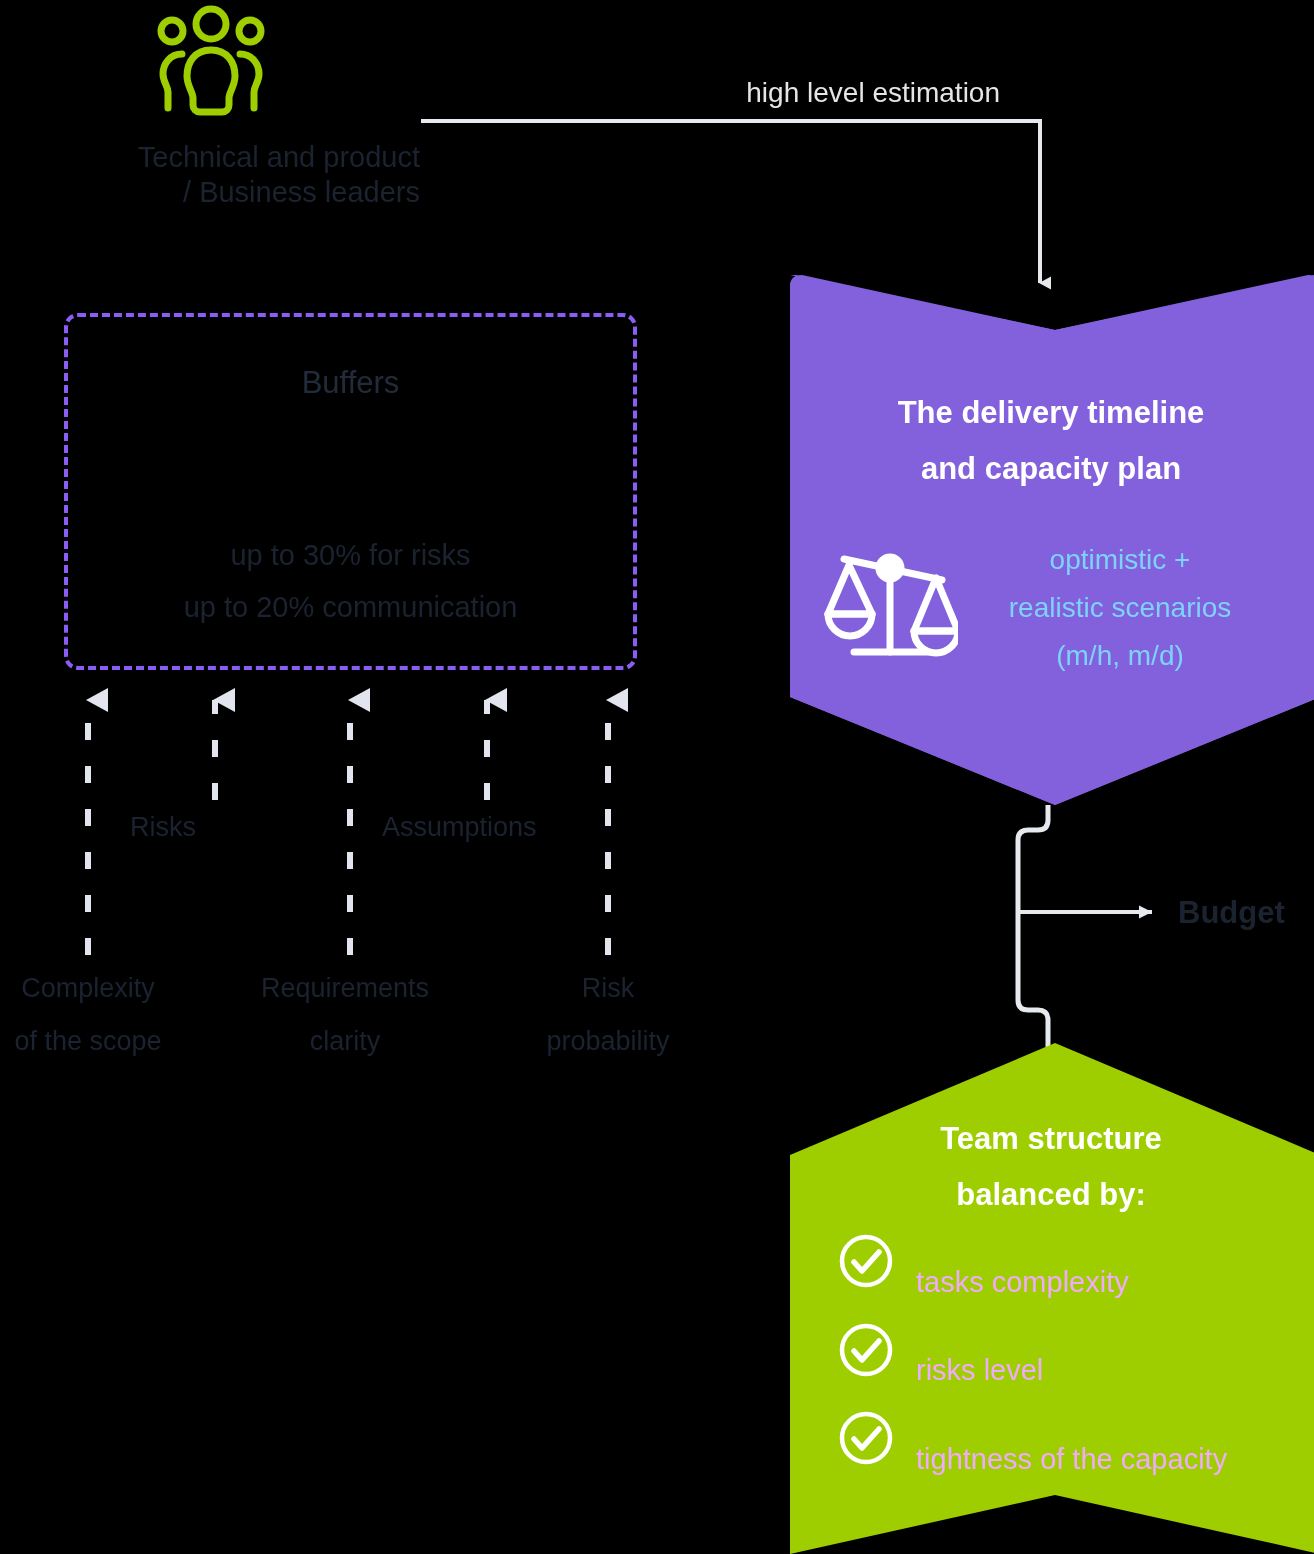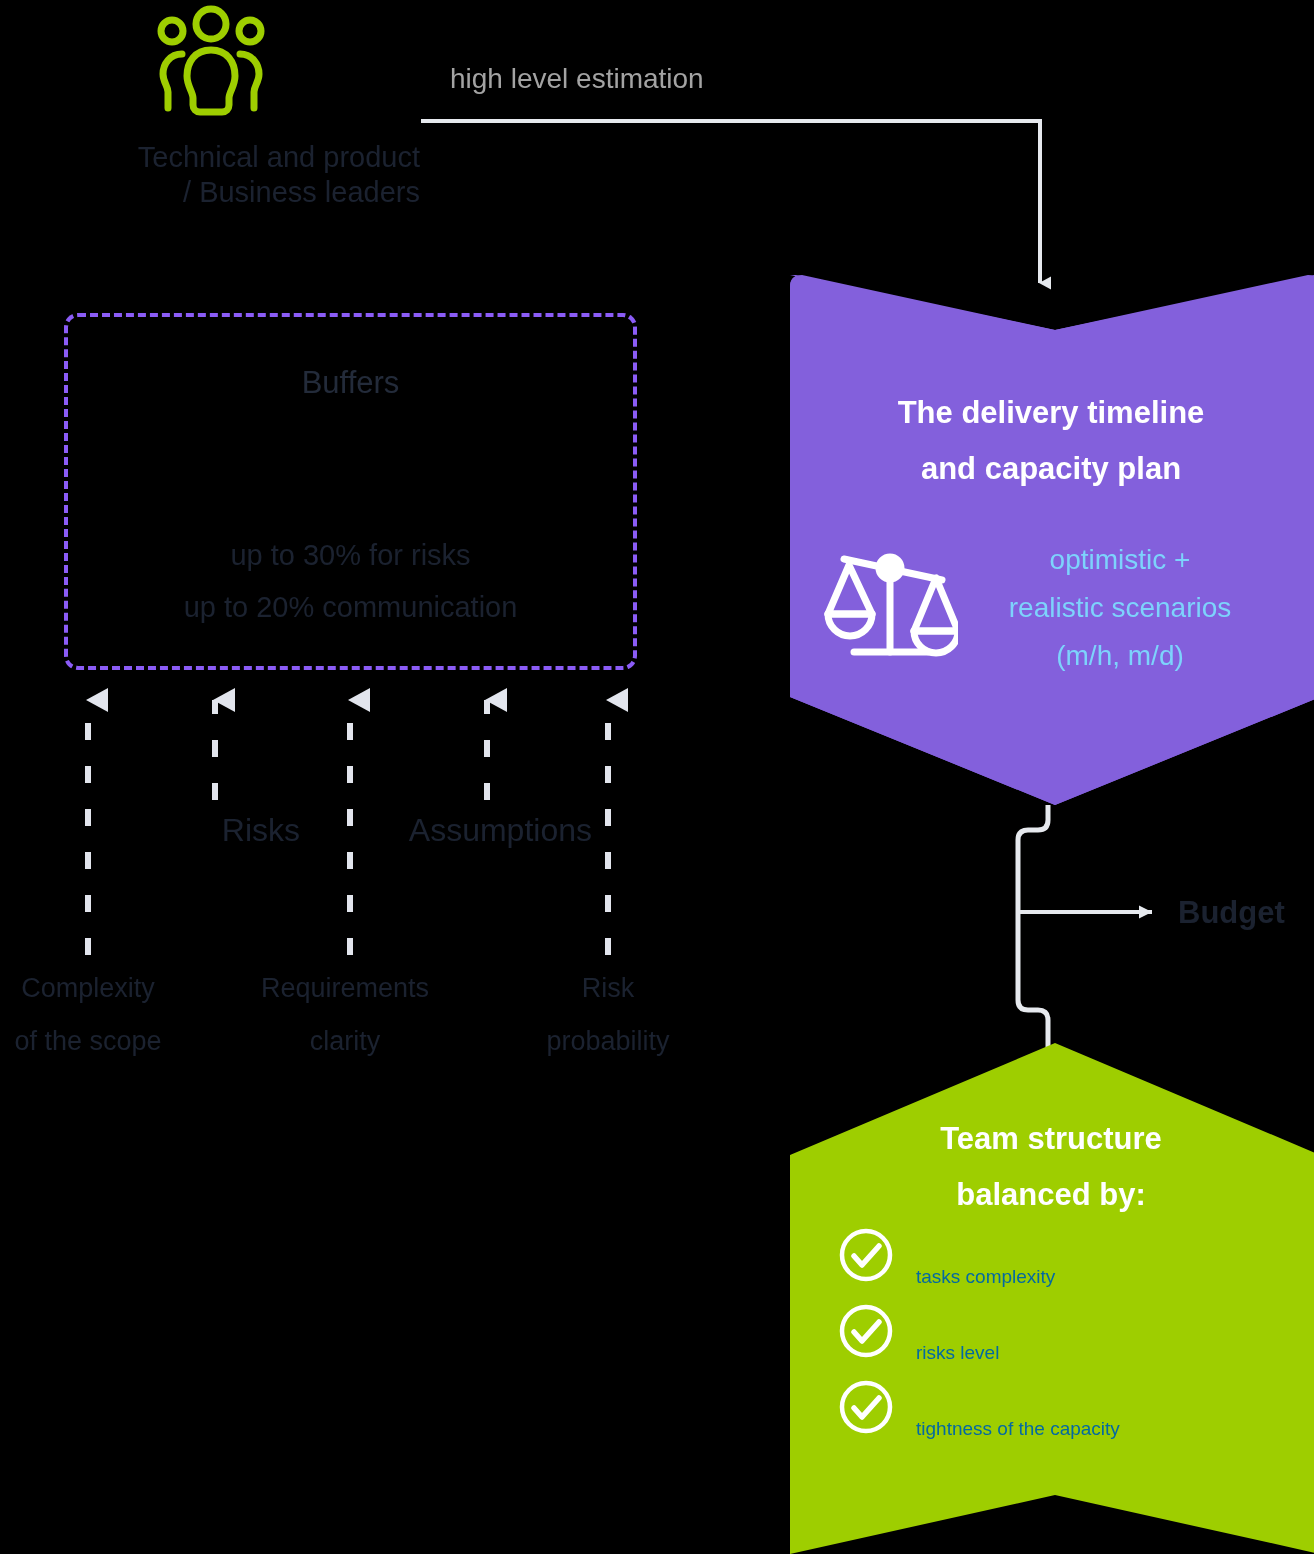--- a/index.html
+++ b/index.html
@@ -41,25 +41,25 @@
   #leaders-label {
     left: 0px; top: 140px;
     width: 420px;
     font-size: 29px;
     text-align: right;
     color: #1b2230;
   }
 
   
   #hle-label {
-    left: 450px; top: 62px;
+    left: 450px; top: 76px;
     width: 550px;
     font-size: 28px;
-    text-align: left;
-    color: #a3a3a3;
+    text-align: right;
+    color: #e5e5e5;
   }
 
   
   #buffers-box {
     position: absolute;
     left: 64px; top: 313px;
     width: 573px; height: 357px;
     border: 4px dashed #8b5cf6;
     border-radius: 14px;
     box-sizing: border-box;
@@ -76,22 +76,22 @@
     left: 64px; top: 530px;
     width: 573px;
     font-size: 29px;
     text-align: center;
     color: #1b2230;
     line-height: 1.78;
   }
 
   
   .arrow-label-mid {
-    font-size: 32px;
-    text-align: right;
+    font-size: 27px;
+    text-align: left;
     color: #1b2230;
   }
   .arrow-label-bottom {
     font-size: 27px;
     text-align: center;
     color: #1b2230;
     line-height: 1.95;
   }
   #lbl-risks      { left: 130px; top: 811px; width: 170px; }
   #lbl-assumptions{ left: 382px; top: 811px; width: 210px; }
@@ -168,22 +168,22 @@
     align-items: center;
     min-height: 66px;
     margin-bottom: 10px;
   }
   .green-item .check {
     flex: 0 0 auto;
     width: 56px; height: 56px;
     margin-right: 22px;
   }
   .green-item .gtext {
-    font-size: 19px;
-    color: #0369a1;
+    font-size: 29px;
+    color: #f0abfc;
     line-height: 1.22;
     font-family: "Liberation Sans", sans-serif;
     margin-top: 43px;
   }
 </style>
 </head>
 <body>
 
 <div id="stage">
 

